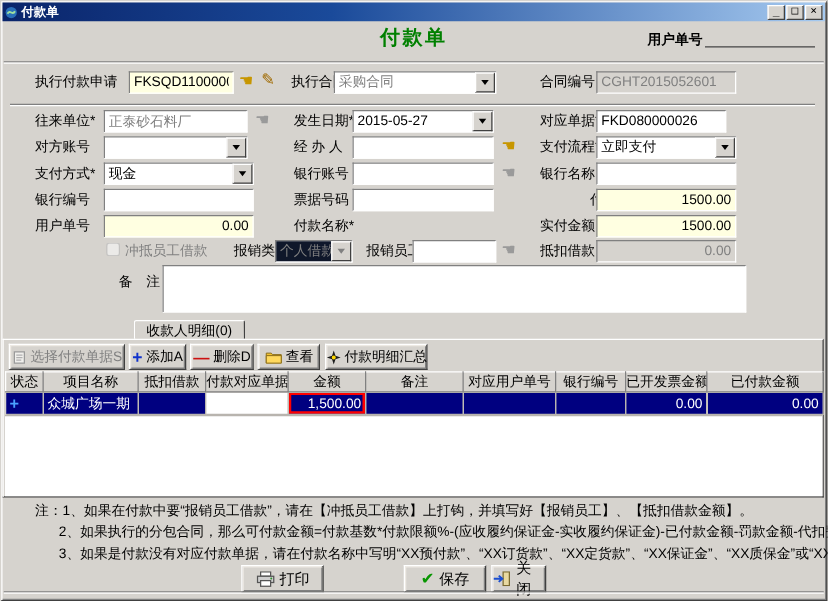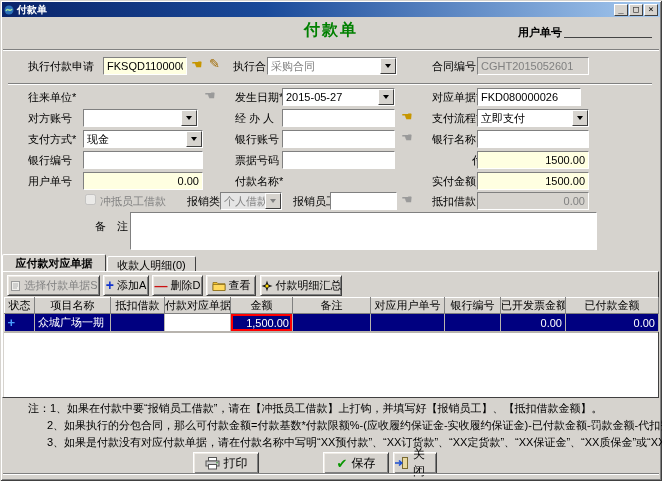--- a/index.html
+++ b/index.html
@@ -136,20 +136,21 @@
     <span class="ddbtn">
         <span class="tri"></span>
       </span>
   </div>
   <span class="lbl" style="left:432px; top:58px;">合同编号</span>
   <input class="tx gray" style="left: 477px; top: 57px; width: 112px;" value="CGHT2015052601">
 
   <div class="groove" style="left:8px; top:83px; width:644px;"></div>
 
   <span class="lbl" style="left:28px; top:89px;">往来单位*</span>
+  <input class="tx dim" style="left: 83px; top: 88px; width: 115px;" value="正泰砂石料厂">
   <span class="hand off" style="left:204px; top:88px;">☚</span>
   <span class="lbl" style="left:235px; top:89px;">发生日期*</span>
   <div class="dd" style="left:282px; top:88px; width:113px;">
     <span class="ddtext">2015-05-27</span>
     <span class="ddbtn">
         <span class="tri"></span>
       </span>
   </div>
   <span class="lbl" style="left:432px; top:89px;">对应单据*</span>
   <input class="tx" style="left: 477px; top: 88px; width: 104px;" value="FKD080000026">
@@ -195,35 +196,34 @@
   <span class="lbl" style="left:28px; top:173px;">用户单号</span>
   <input class="tx yellow rt" style="left: 83px; top: 172px; width: 120px;" value="0.00">
   <span class="lbl" style="left:235px; top:173px;">付款名称*</span>
   <span class="lbl" style="left:432px; top:173px;">实付金额</span>
   <input class="tx yellow rt" style="left: 477px; top: 172px; width: 112px;" value="1500.00">
 
   <input type="checkbox" class="cb" style="left: 85px; top: 194px;" disabled="">
   <span class="lbl dim" style="left:100px; top:193px;">冲抵员工借款</span>
   <span class="lbl" style="left:187px; top:193px;">报销类别</span>
   <div class="dd" style="left:220px; top:192px; width:62px;">
-    <span class="ddtext dim" style="background:#e5e5e5;">个人借款</span>
+    <span class="ddtext dim" style="background:#0f172a;">个人借款</span>
     <span class="ddbtn">
         <span class="tri" style="border-top-color:#808080;"></span>
       </span>
   </div>
   <span class="lbl" style="left:293px; top:193px;">报销员工</span>
   <input class="tx" style="left: 330px; top: 192px; width: 67px;" value="">
   <span class="hand off" style="left:401px; top:192px;">☚</span>
   <span class="lbl" style="left:432px; top:193px;">抵扣借款</span>
   <input class="tx gray rt" style="left: 477px; top: 192px; width: 112px;" value="0.00">
 
   <span class="lbl" style="left:95px; top:218px;">备　注</span>
   <div class="tx" style="left:130px; top:212px; width:467px; height:38px;"></div>
 
-  <div class="tab" style="left:2px; top:254px; width:104px; font-weight:bold;">应付款对应单据</div>
   <div class="tab inactive" style="left:107px; width:89px;">收款人明细(0)</div>
 
   <div class="panel">
 
     <div class="tbtn off" style="left:4px; width:93px;">
       <span style="display:inline-flex;">
         <svg width="12" height="12">
             <rect x="2.5" y="1.5" width="8" height="9" fill="#f0efec" stroke="#9a9a9a"></rect>
             <path d="M4 4h5M4 6h5M4 8h4" stroke="#b0b0b0" stroke-width="1"></path>
           </svg>

